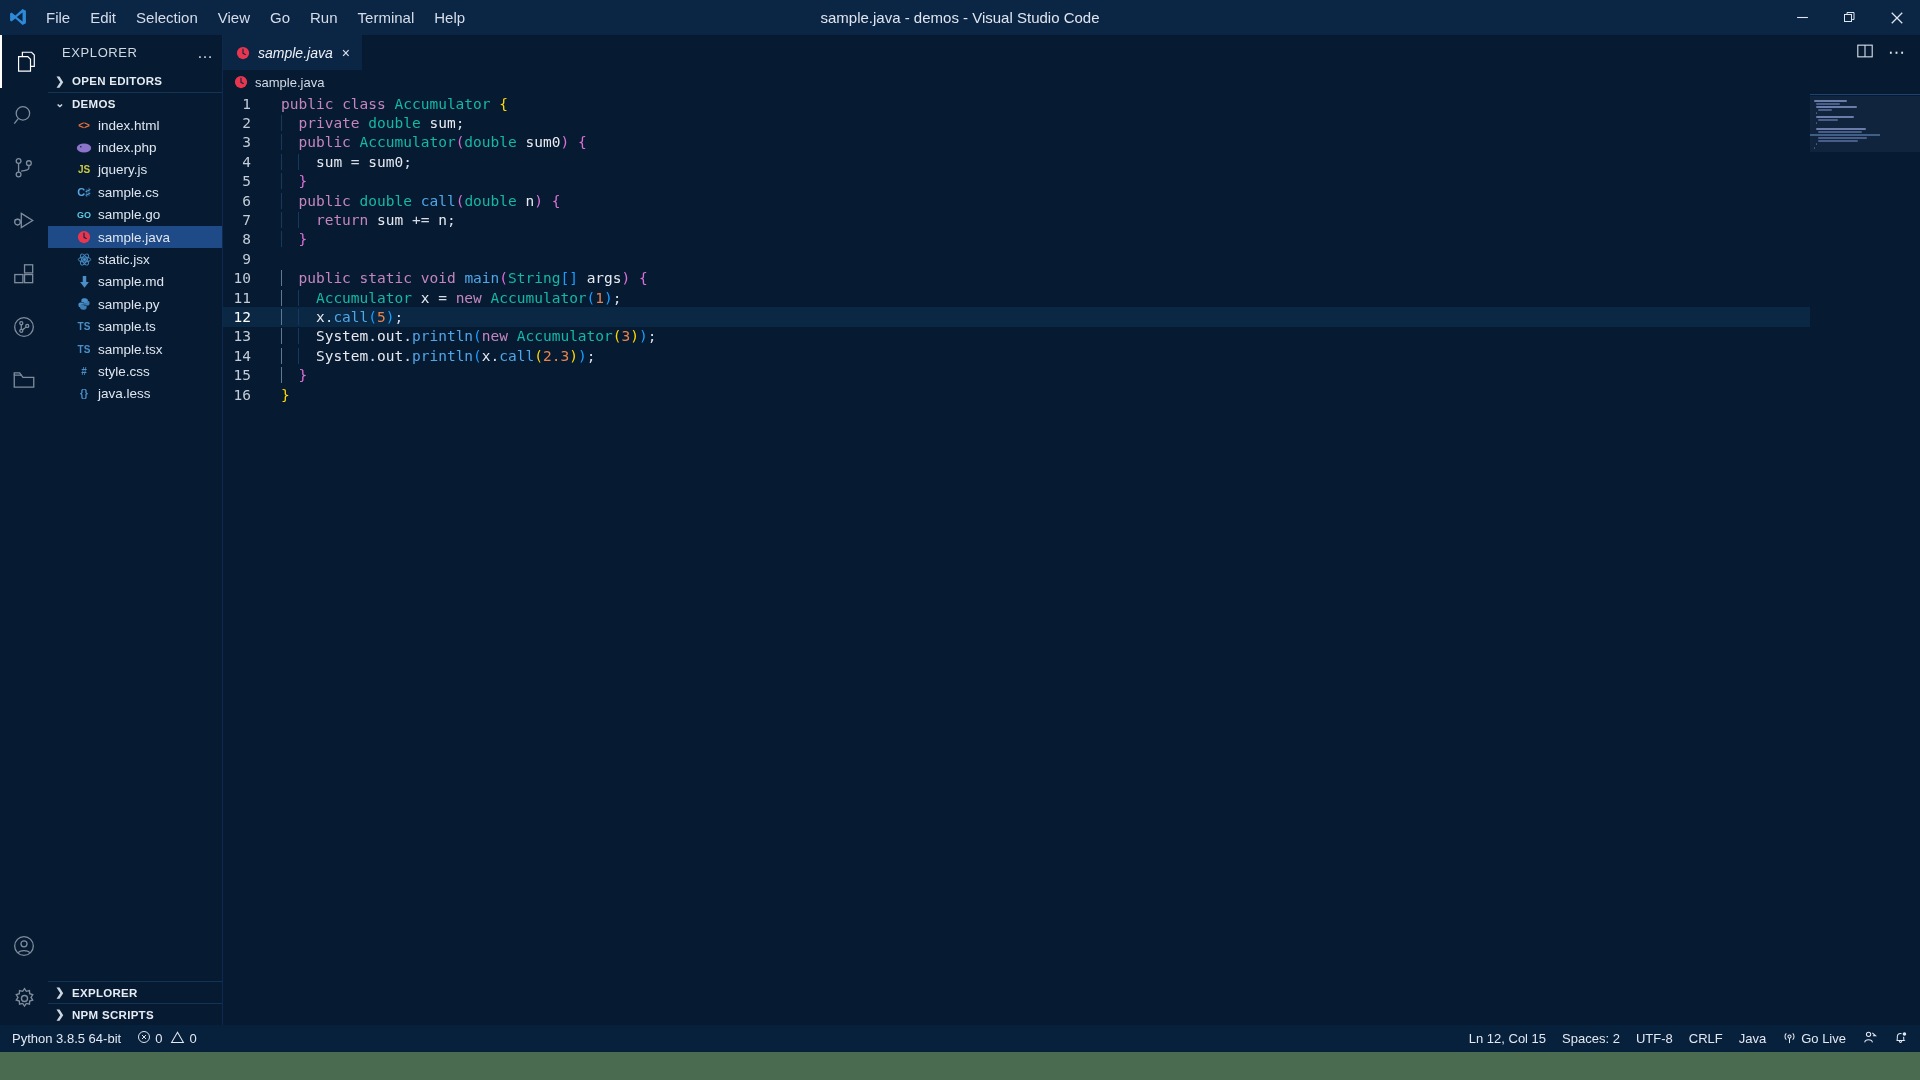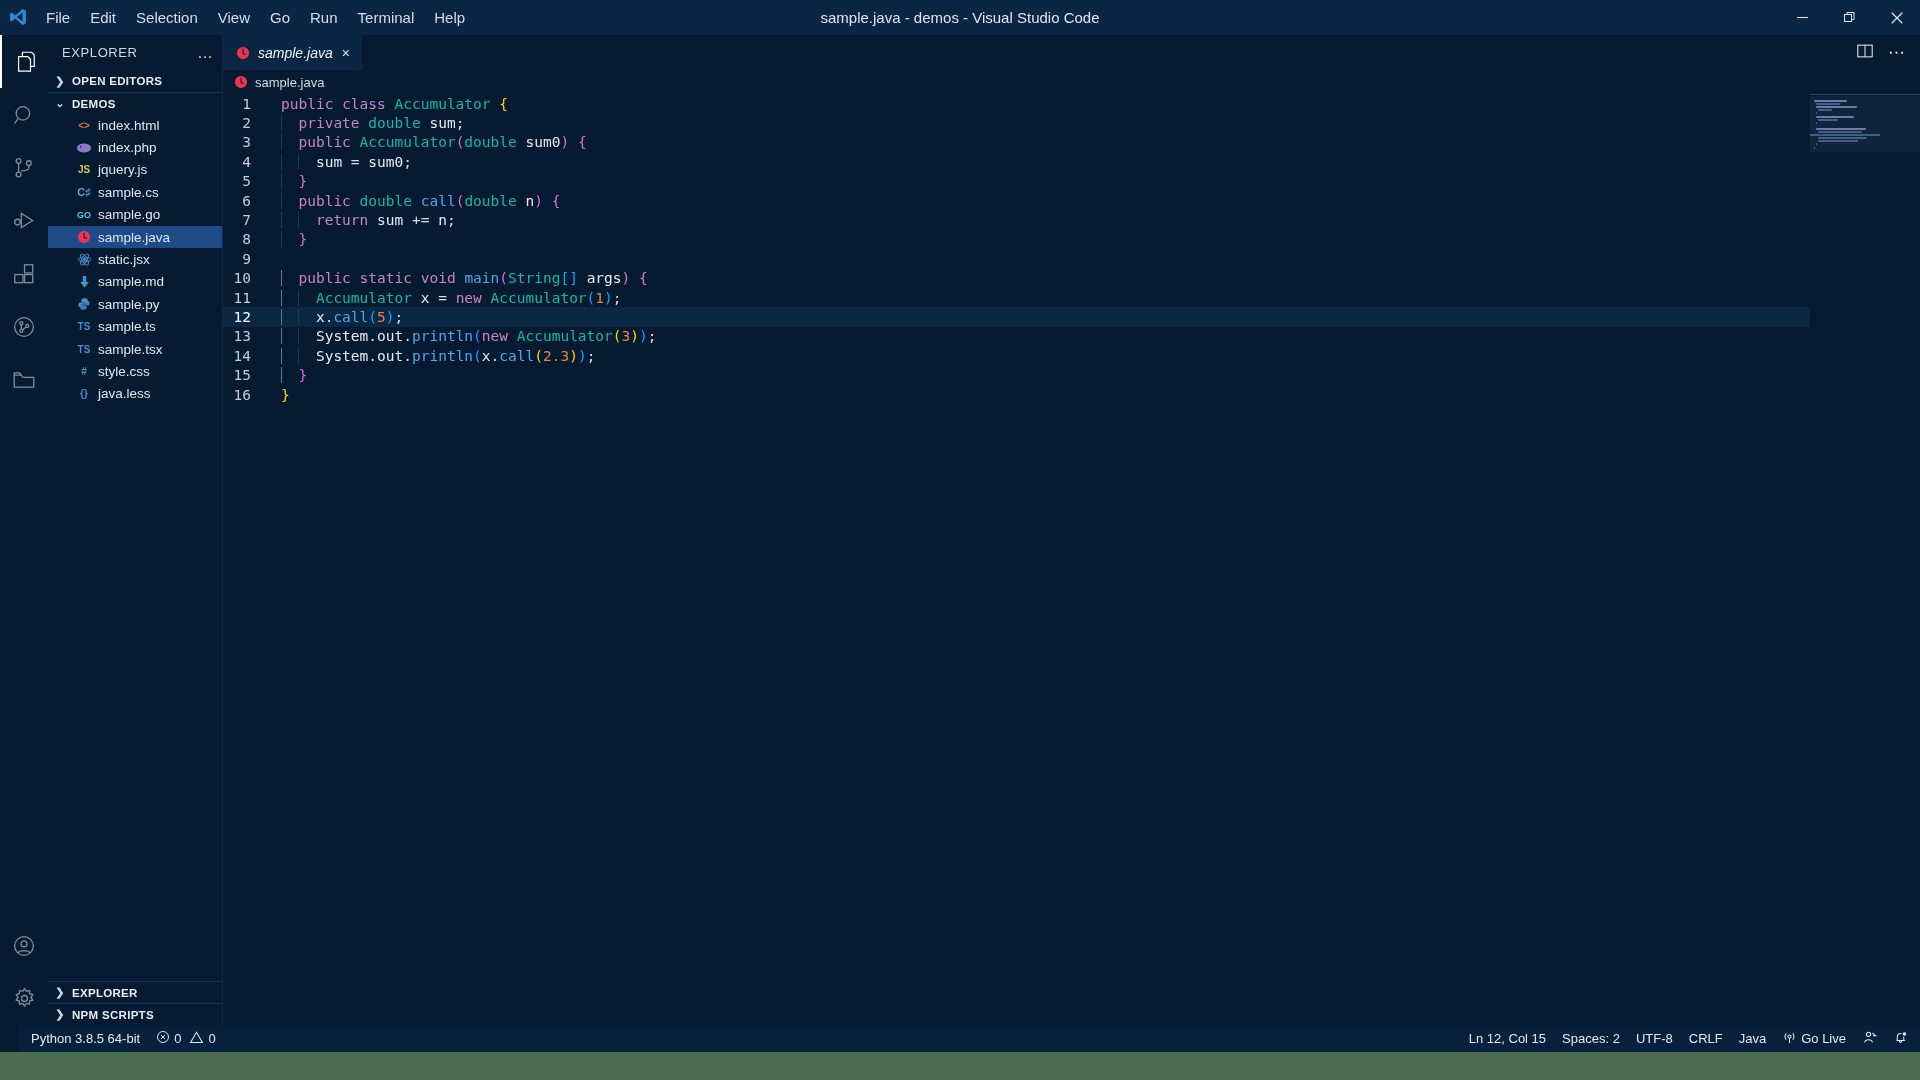--- a/index.html
+++ b/index.html
@@ -131,21 +131,20 @@
   .mini-slider { position: absolute; right: 0; width: 110px; background: rgba(120,140,180,.09); }
   .mm-line { position: absolute; height: 2px; border-radius: 1px; }
   .mm-cur { position: absolute; left: 0; right: 40px; height: 2px; background: #3b5b80; }
   .scroll-decoration { position: absolute; top: 0; left: 0; right: 0; height: 1px; background: #1d4470; }
 
   
   .statusbar {
     height: 27px; flex: 0 0 27px; background: #07203c;
     display: flex; align-items: center; font-size: 13px; color: #e3e9f1;
     padding: 0 4px;
-    margin-left: 19px;
   }
   .sb-item { padding: 0 8px; height: 27px; display: flex; align-items: center; gap: 4px; white-space: nowrap; }
   .sb-right { margin-left: auto; display: flex; align-items: center; text-align: right; }
   .desktop-strip { height: 28px; flex: 0 0 28px; background: #4b6b50; }
   svg { shape-rendering: geometricPrecision; }
 </style>
 </head>
 <body>
 
 <div id="app">

